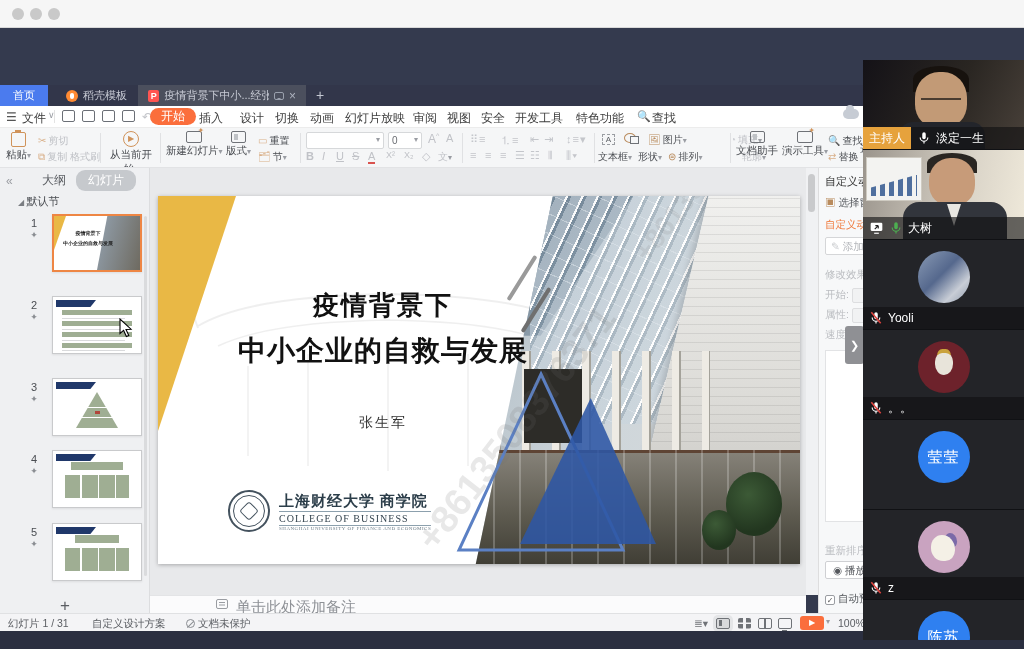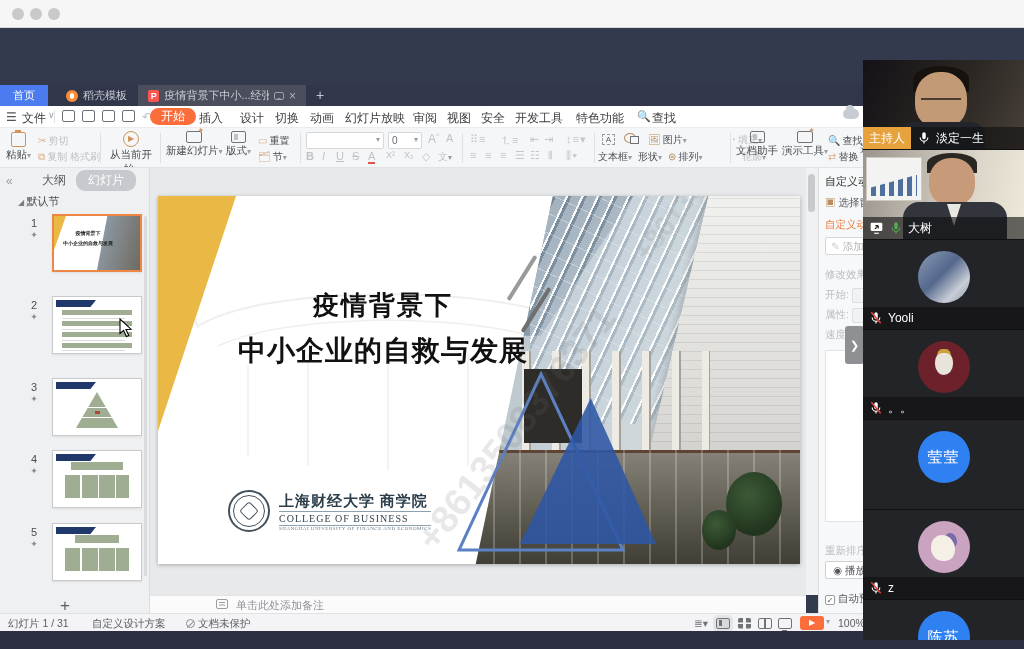--- a/index.html
+++ b/index.html
@@ -137,21 +137,21 @@
   .ap-orange { color:#f07a3c; }
   .ap-btn { border:1px solid #d5d6d8; background:#fff; border-radius:2px; padding:2px 5px; color:#b5b7bb; }
   .ap-combo { display:inline-block; width:58px; height:15px; border:1px solid #dddee0; background:#f1f2f3; border-radius:2px; vertical-align:middle; }
   .ap-list { position:absolute; left:6px; top:182px; width:140px; height:172px; background:#fff; border:1px solid #e2e3e5; }
   .ap-expand { position:absolute; left:26px; top:158px; width:19px; height:38px; background:#8f9094; border-radius:3px; color:#fff; font-size:11px; text-align:center; line-height:38px; }
   .ap-gray { color:#bbbdc1; }
   .ap-play { border:1px solid #cfd0d3; background:#fff; border-radius:2px; padding:2px 7px; color:#55585d; }
   .ap-check { display:inline-block; width:10px; height:10px; border:1px solid #9a9da2; border-radius:2px; font-size:8px; line-height:9px; text-align:center; color:#555; background:#fff; vertical-align:-1px; }
 
   
-  .notesbar { position:absolute; left:150px; top:595px; width:656px; height:18px; background:#fbfbfc; border-top:1px solid #e3e4e6; font-size:11px; color:#8e9196; }
+  .notesbar { position:absolute; left:150px; top:595px; width:656px; height:18px; background:#fbfbfc; border-top:1px solid #e3e4e6; font-size:15px; color:#8e9196; }
   .note-ic { position:absolute; left:66px; top:3px; width:12px; height:10px; border:1.2px solid #9a9da2; border-radius:2px; }
   .note-ic::after { content:""; position:absolute; left:2px; top:2px; width:6px; height:1.2px; background:#9a9da2; box-shadow:0 2.5px 0 #9a9da2; }
   .note-text { position:absolute; left:86px; top:2px; }
   .statusbar { position:absolute; left:0; top:613px; width:866px; height:18px; background:#f4f4f6; border-top:1px solid #e0e1e3; font-size:10.5px; color:#5a5d62; }
   .st { position:absolute; top:3px; }
   .shield { display:inline-block; width:9px; height:9px; border:1px solid #8a8d92; border-radius:50%; position:relative; vertical-align:-1px; }
   .shield::after { content:""; position:absolute; left:-1px; top:3.5px; width:9px; height:1px; background:#8a8d92; transform:rotate(-45deg); }
   .view-ic { position:absolute; top:3.5px; width:14px; height:11px; border:1.6px solid #6f7277; border-radius:2px; }
   .view-ic.active { background:#d8d9db; box-shadow:0 0 0 3px #e4e5e7; }
   .view-ic.inner::after { content:""; position:absolute; left:1.5px; top:1.5px; width:3px; height:5.5px; background:#6f7277; }
@@ -427,20 +427,21 @@
       <svg class="tri-outline" width="172" height="184" viewBox="0 0 172 184">
         <polygon points="86,4 168,180 4,180" fill="none" stroke="#5b80c4" stroke-width="3"></polygon>
       </svg>
       <div class="tri-fill"></div>
 
       <div class="wm" style="left:250px;top:336px">+8613508376371</div>
       <div class="wm" style="left:470px;top:52px;font-size:28px;opacity:.8">+8613508376371</div>
 
       <div class="slide-title t1">疫情背景下</div>
       <div class="slide-title t2">中小企业的自救与发展</div>
+      <div class="author">张生军</div>
 
       <div class="logo">
         <div class="seal"></div>
         <div>
           <div class="logo-cn">上海财经大学 商学院</div>
           <div class="logo-en">COLLEGE OF BUSINESS</div>
           <div class="logo-sub">SHANGHAI UNIVERSITY OF FINANCE AND ECONOMICS</div>
         </div>
       </div>
     </div>

